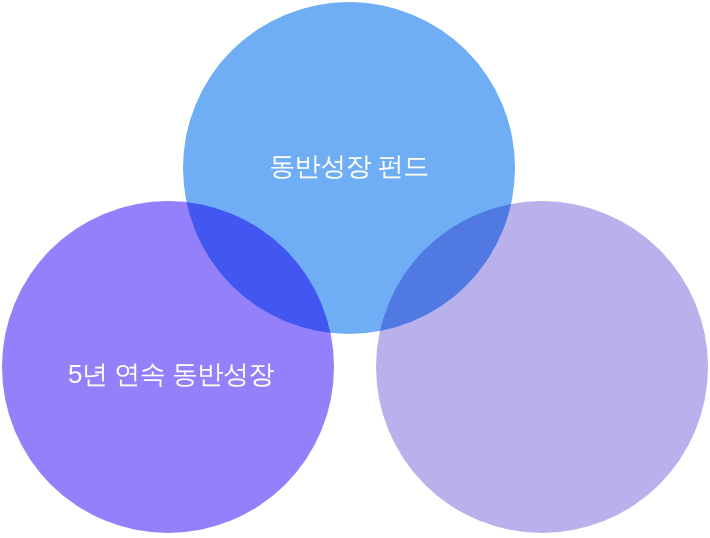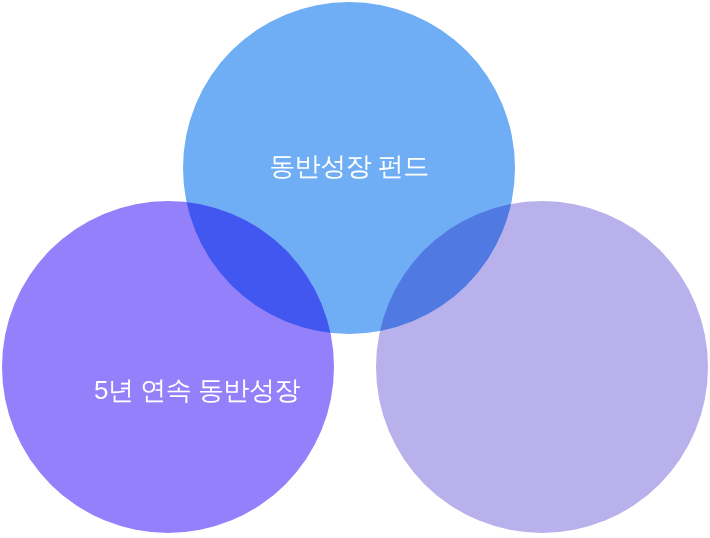--- a/index.html
+++ b/index.html
@@ -35,21 +35,21 @@
     text-align: center;
     font-size: 26px;
     line-height: 40px;
     font-weight: 500;
     letter-spacing: -0.5px;
     white-space: nowrap;
     z-index: 2;
     pointer-events: none;
   }
   .label-top   { left: 349px; top: 166px; }
-  .label-left  { left: 171px; top: 390px; margin-left: 26px; }
+  .label-left  { left: 171px; top: 374px; }
   .label-right { left: 542px; top: 374px; }
 </style>
 </head>
 <body>
 
 <div class="stage">
 
   <div class="circle circle-top" style="background: rgb(111, 174, 245);"></div>
 
   <div class="circle circle-left" style="background: rgb(148, 128, 250);"></div>

